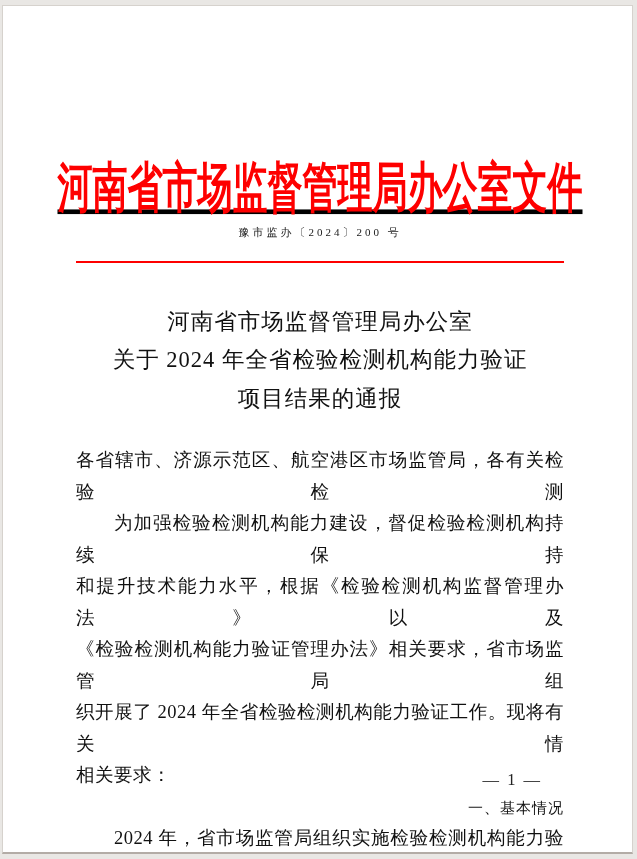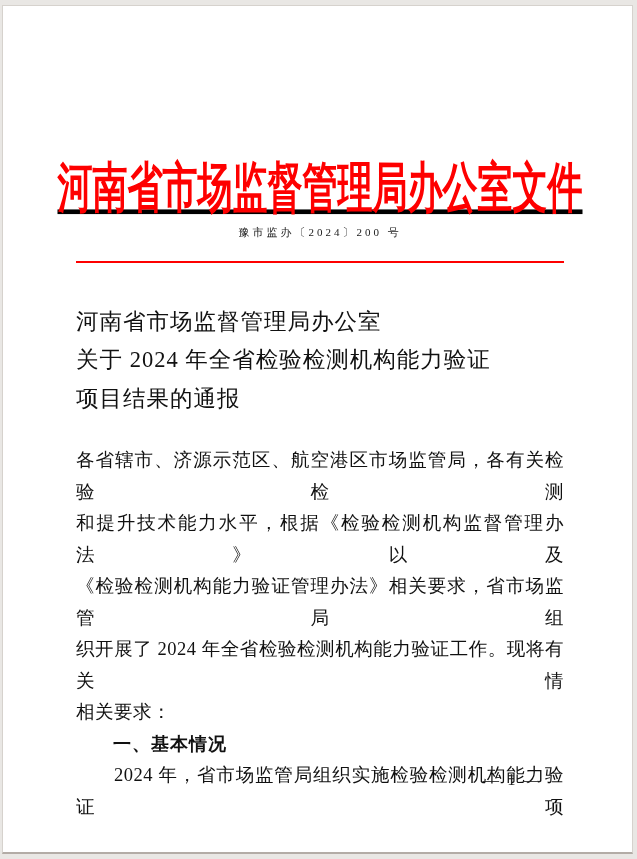--- a/index.html
+++ b/index.html
@@ -50,20 +50,21 @@
   .red-line {
     position: absolute;
     top: 255px; left: 0; right: 0;
     height: 2px;
     background: #fe0000;
   }
   
   .title-block {
     position: absolute;
     top: 297px; left: 0; right: 0;
+    text-align: center;
     font-size: 22.5px;
     line-height: 38.3px;
     color: #111;
     font-weight: 500;
     letter-spacing: 1px;
   }
   
   .body-block {
     position: absolute;
     top: 439px; left: 0; right: 0;
@@ -74,24 +75,25 @@
   }
   .line { white-space: nowrap; }
   .line.full {
     white-space: normal;
     text-align: justify;
     text-align-last: justify;
   }
   .line.indent { text-indent: 2.05em; }
   .line.heading {
     font-family: "Liberation Sans", "DejaVu Sans", sans-serif;
-    font-weight: bold;
+    font-weight: normal;
     letter-spacing: 1px;
     text-indent: 2.05em;
-    font-size: 18px;
+    font-size: 15px;
+    text-align: right;
   }
   .page-number {
     position: absolute;
     top: 764px; left: 0; right: 0;
     text-align: right;
     padding-right: 22px;
     font-size: 16.5px;
     letter-spacing: 2px;
     color: #222;
   }
@@ -111,20 +113,21 @@
     <div class="red-line"></div>
 
     <div class="title-block">
       <div class="title-line">河南省市场监督管理局办公室</div>
       <div class="title-line">关于 2024 年全省检验检测机构能力验证</div>
       <div class="title-line">项目结果的通报</div>
     </div>
 
     <div class="body-block">
       <div class="line full">各省辖市、济源示范区、航空港区市场监管局，各有关检验检测</div>
+      <div class="line full indent">为加强检验检测机构能力建设，督促检验检测机构持续保持</div>
       <div class="line full">和提升技术能力水平，根据《检验检测机构监督管理办法》以及</div>
       <div class="line full">《检验检测机构能力验证管理办法》相关要求，省市场监管局组</div>
       <div class="line full">织开展了 2024 年全省检验检测机构能力验证工作。现将有关情</div>
       <div class="line">相关要求：</div>
       <div class="line heading">一、基本情况</div>
       <div class="line full indent">2024 年，省市场监管局组织实施检验检测机构能力验证项</div>
 
     </div>
 
     <div class="page-number">— 1 —</div>

